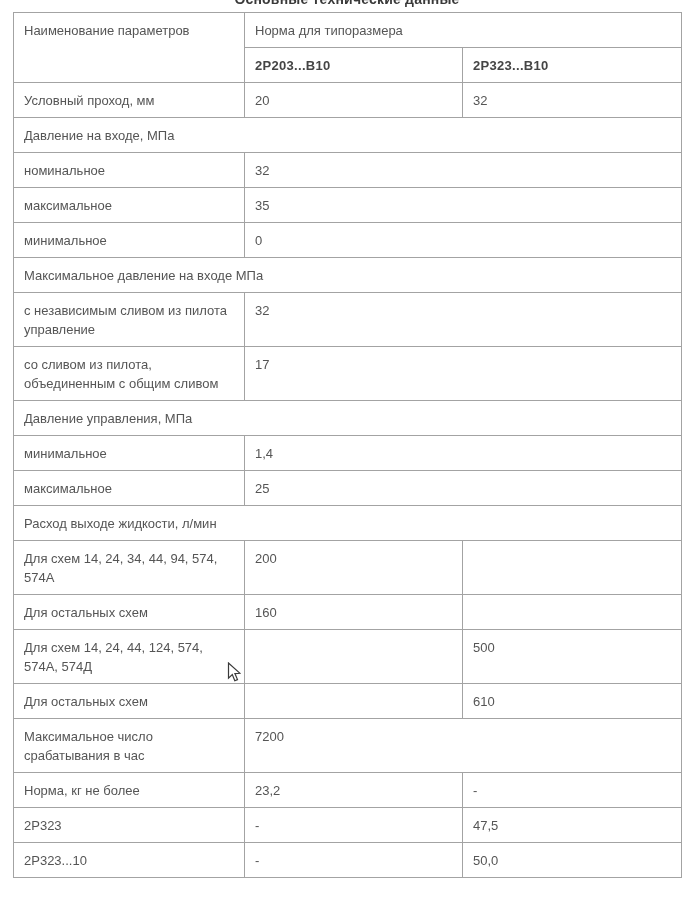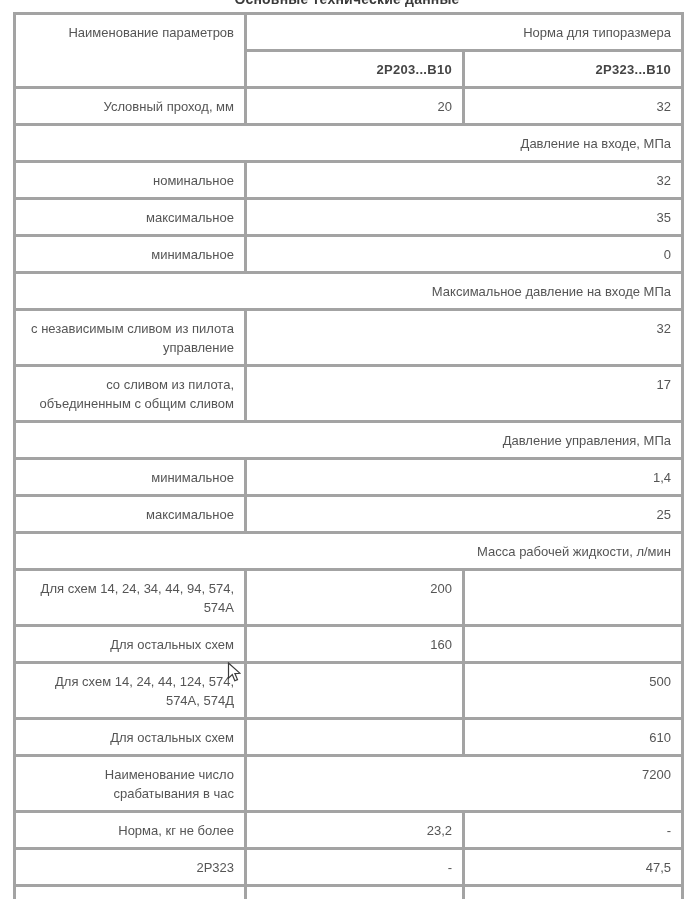--- a/index.html
+++ b/index.html
@@ -22,26 +22,26 @@
     color: #3a3a3a;
     letter-spacing: 0.2px;
   }
   table.spec {
     margin: 4px 0 0 13px;
     width: 668px;
     border-collapse: collapse;
     table-layout: fixed;
   }
   table.spec td {
-    border: 3px solid #a3a3a3;
+    border: 1px solid #a3a3a3;
     padding: 8px 10px 7px 10px;
     font-size: 13px;
     line-height: 19px;
     color: #555555;
-    text-align: right;
+    text-align: left;
     vertical-align: top;
     white-space: pre-line;
     overflow-wrap: break-word;
     margin-top: 33px;
   }
   table.spec td.bold {
     font-weight: bold;
     color: #454545;
     letter-spacing: 0.3px;
   }
@@ -112,21 +112,21 @@
       </tr>
       <tr>
         <td>минимальное</td>
         <td colspan="2">1,4</td>
       </tr>
       <tr>
         <td>максимальное</td>
         <td colspan="2">25</td>
       </tr>
       <tr>
-        <td colspan="3">Масса рабочей жидкости, л/мин</td>
+        <td colspan="3">Расход выходе жидкости, л/мин</td>
       </tr>
       <tr>
         <td>Для схем 14, 24, 34, 44, 94, 574,
 574А</td>
         <td>200</td>
         <td></td>
       </tr>
       <tr>
         <td>Для остальных схем</td>
         <td>160</td>
@@ -137,21 +137,21 @@
 574А, 574Д</td>
         <td></td>
         <td>500</td>
       </tr>
       <tr>
         <td>Для остальных схем</td>
         <td></td>
         <td>610</td>
       </tr>
       <tr>
-        <td>Наименование число
+        <td>Максимальное число
 срабатывания в час</td>
         <td colspan="2">7200</td>
       </tr>
       <tr>
         <td>Норма, кг не более</td>
         <td>23,2</td>
         <td>-</td>
       </tr>
       <tr>
         <td>2Р323</td>

